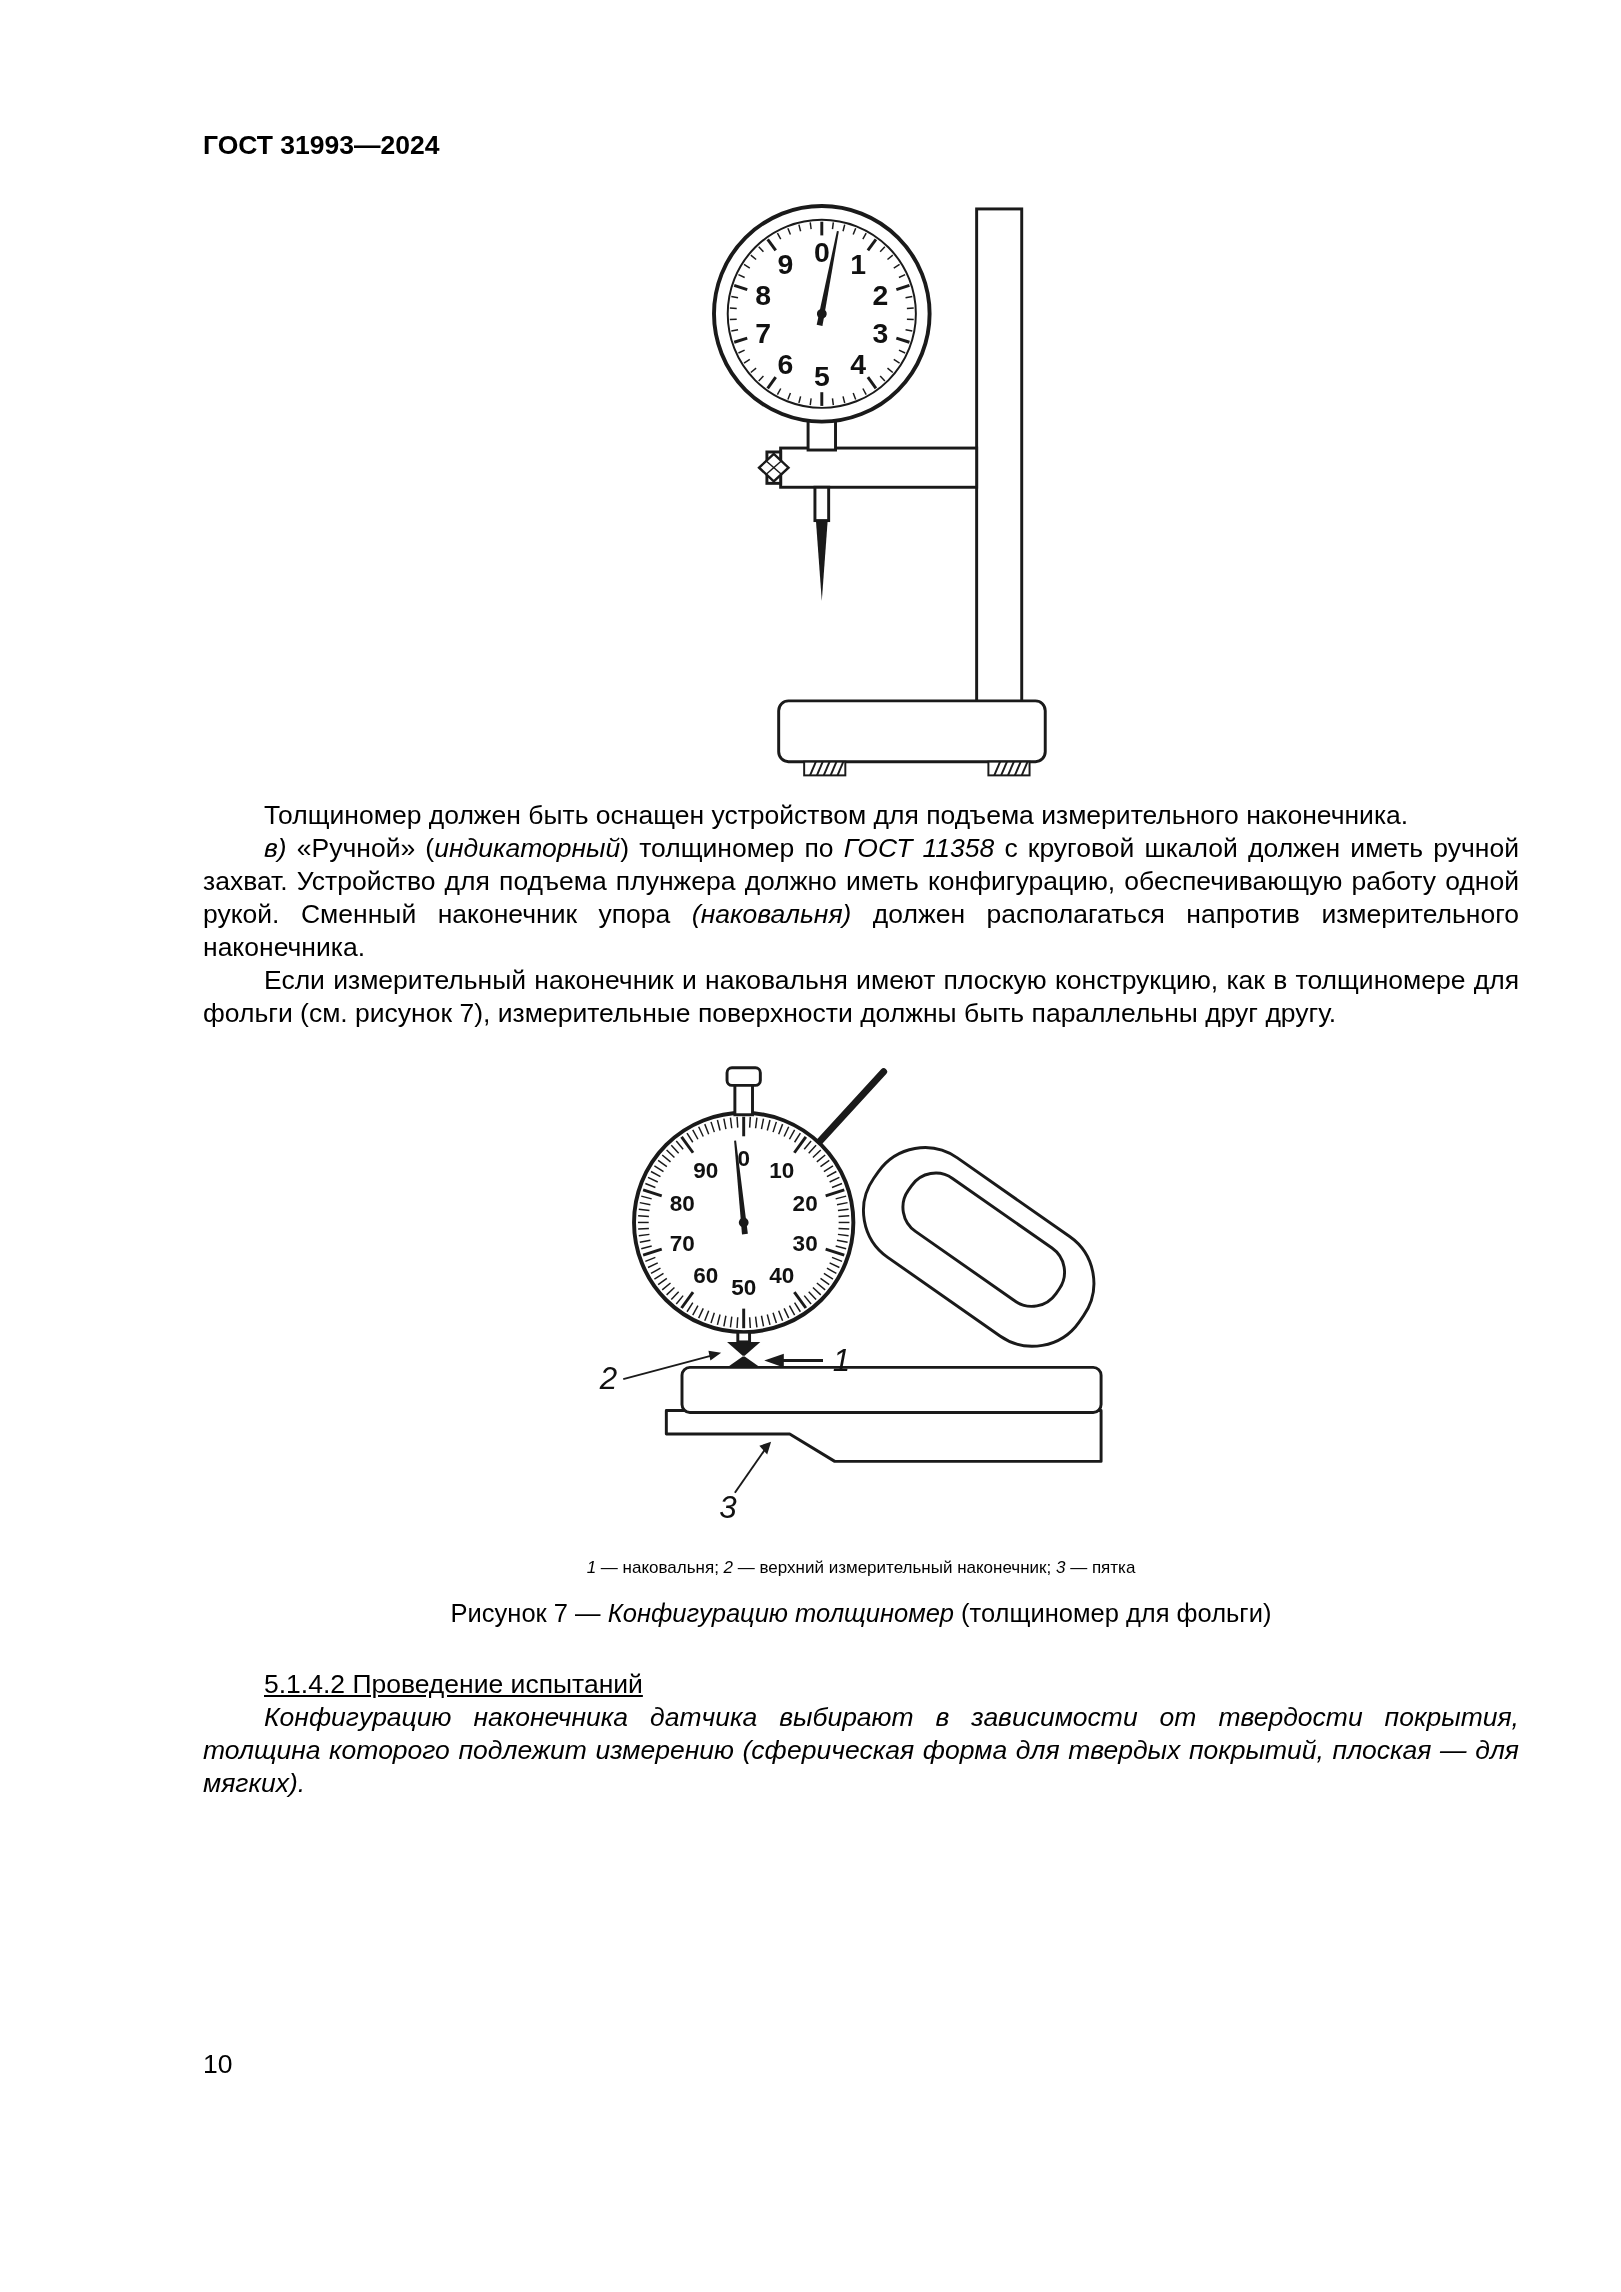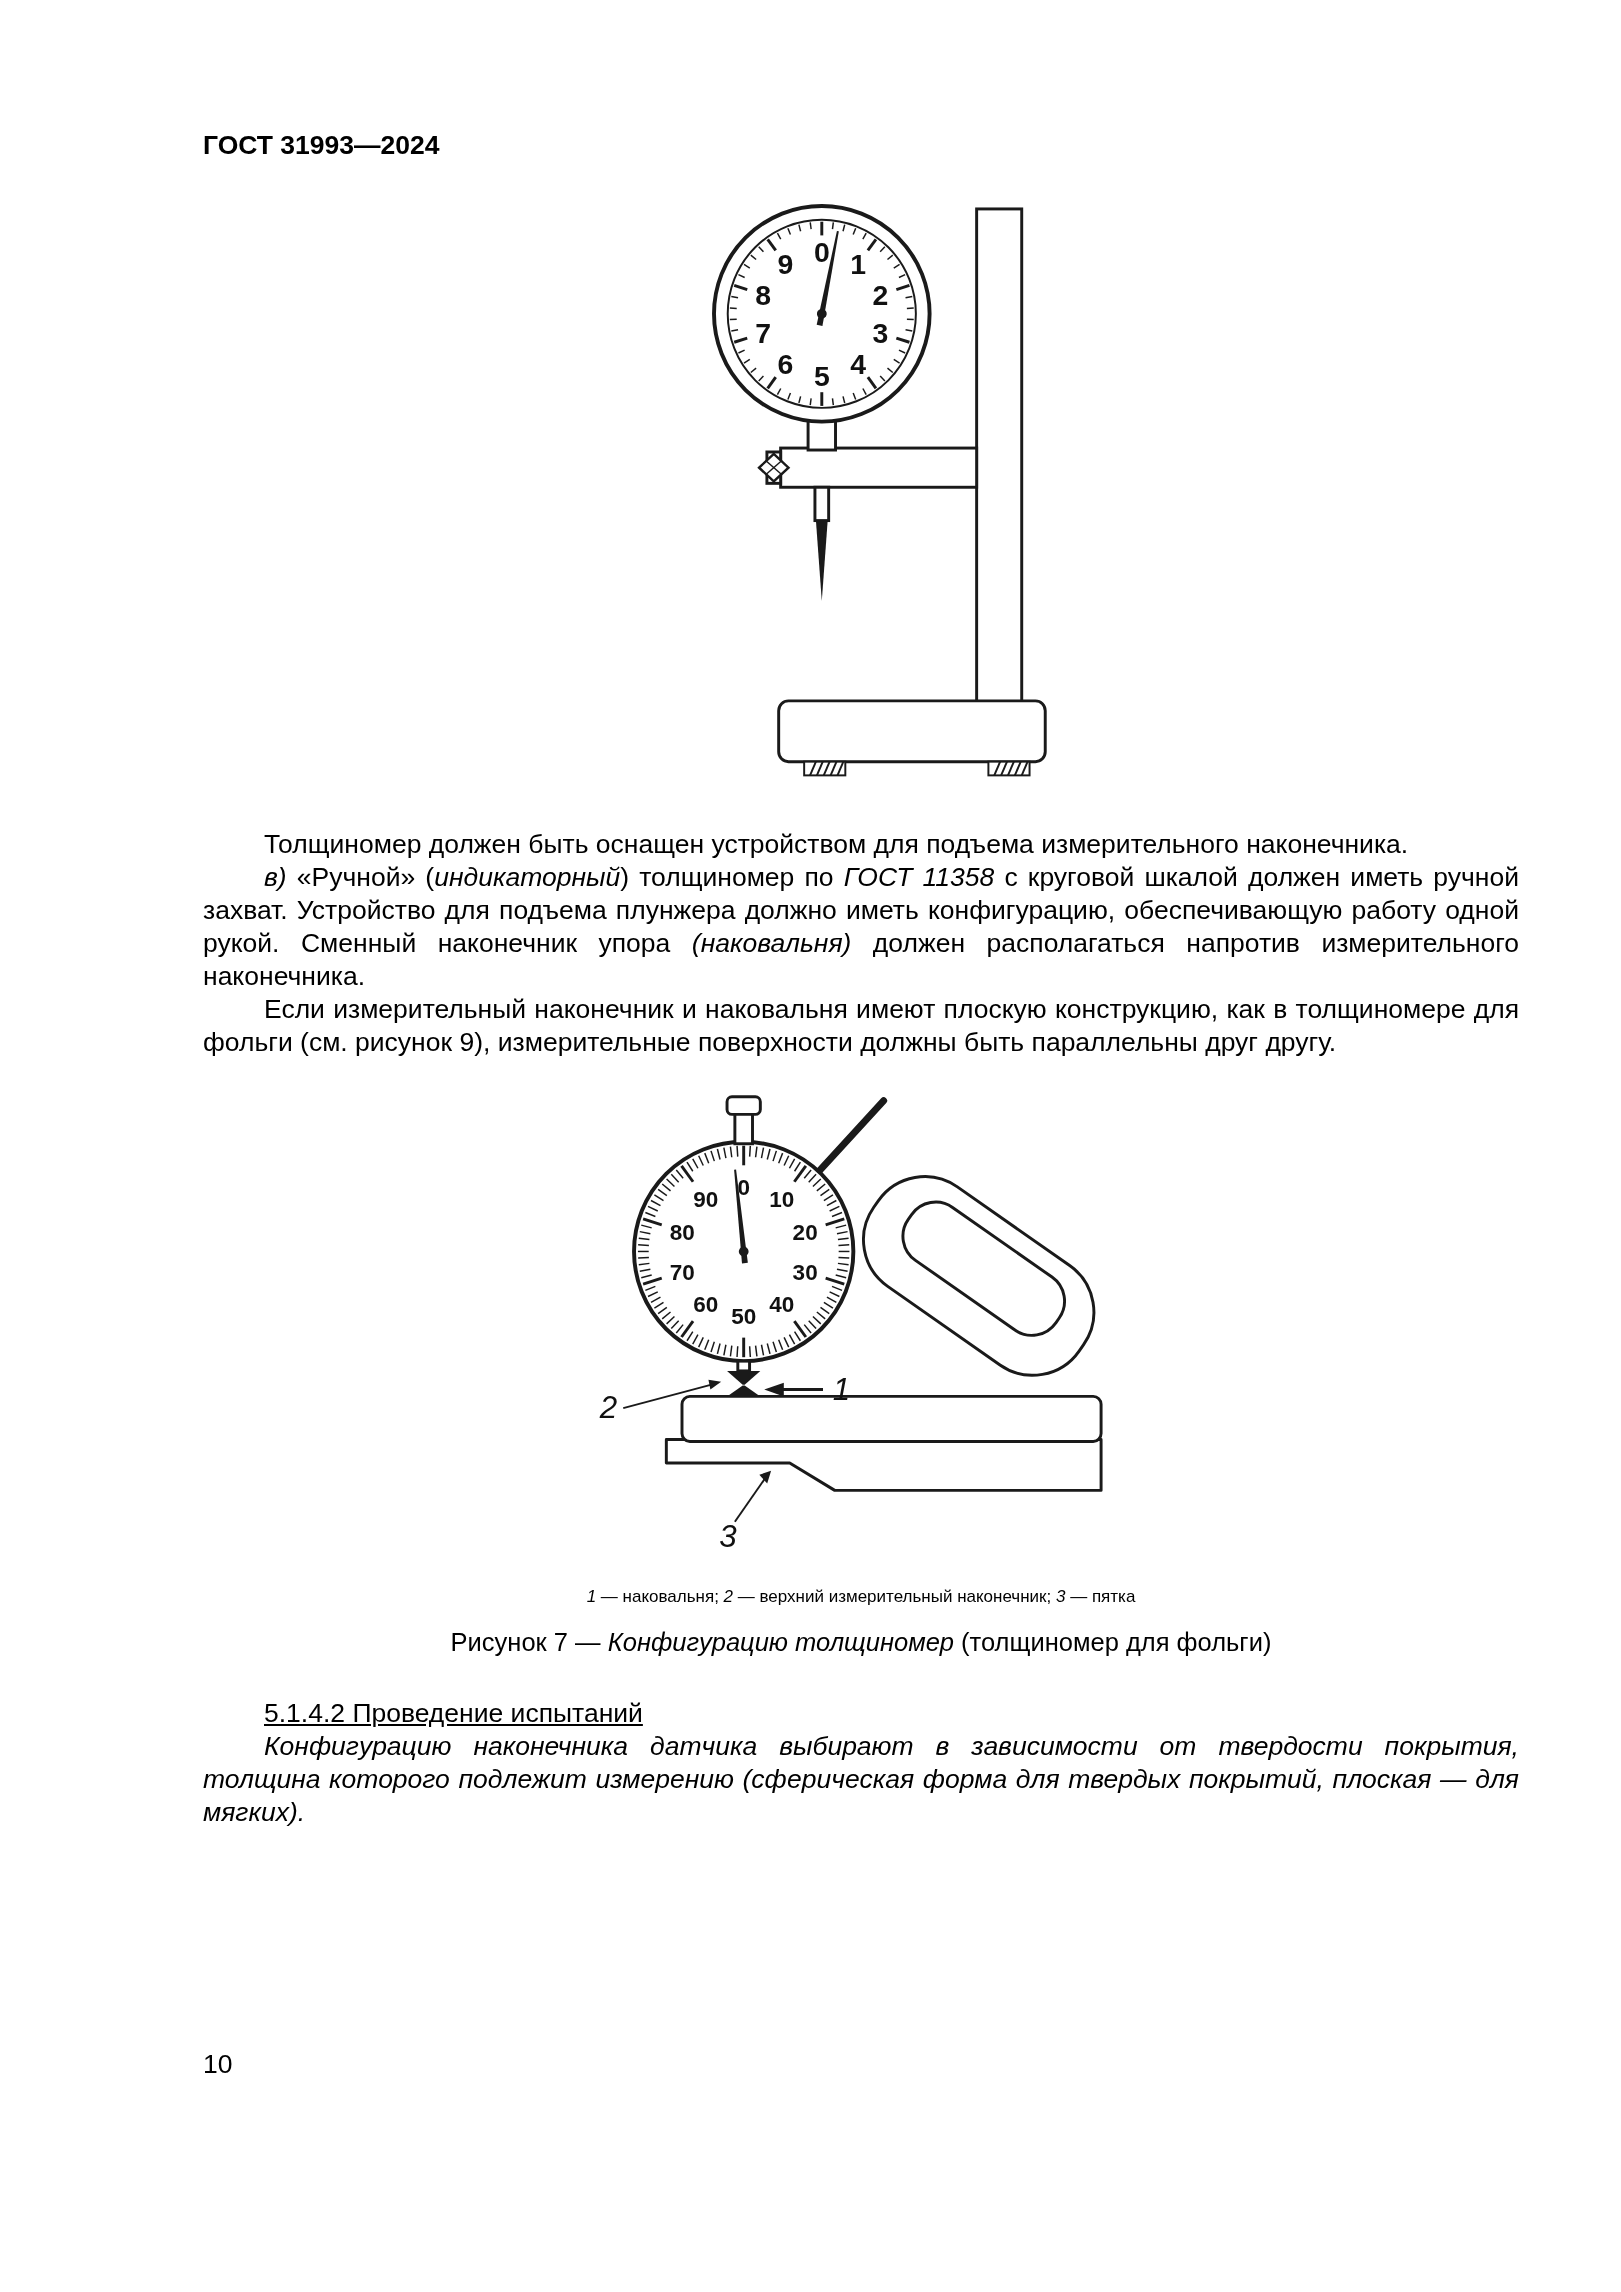--- a/index.html
+++ b/index.html
@@ -16,21 +16,21 @@
   }
   .doc-header { font-weight:bold; line-height:33px; }
   .figure { text-align:center; }
   .fig6 { margin-top:39px; }
   .fig7 { margin-top:25.5px; }
   .fig6 svg, .fig7 svg { display:inline-block; vertical-align:top; }
   .fig7 svg { margin-left:-29px; }
   .caption { text-align:center; font-size:25.5px; line-height:31px; margin-top:25.5px; }
   .legend  { text-align:center; font-size:17px; line-height:29px; margin-top:27.4px; }
   .cap7 { margin-top:15.7px; }
-  .body-text { margin-top:29px; }
+  .body-text { }
   p.para {
     margin:0;
     text-align:justify;
     text-indent:61px;
     line-height:33px;
   }
   p.sect-head { margin-top:39px;text-decoration:underline; }
   .it { font-style:italic; }
   .page-num { position:absolute; left:203px; top:2049px; font-size:26.5px; }
   svg text { font-family:"Liberation Sans", sans-serif; }
@@ -151,21 +151,21 @@
           <circle cx="0" cy="0" r="5" fill="#1a1a1a" stroke="none"></circle>
         </g>
       </g>
     </svg>
   </div>
 
 
   <div class="body-text">
     <p class="para">Толщиномер должен быть оснащен устройством для подъема измерительного наконечника.</p>
     <p class="para"><span class="it">в)</span><span> «Ручной» (</span><span class="it">индикаторный</span><span>) толщиномер по </span><span class="it">ГОСТ 11358</span><span> с круговой шкалой должен иметь ручной захват. Устройство для подъема плунжера должно иметь конфигурацию, обеспечивающую работу одной рукой. Сменный наконечник упора </span><span class="it">(наковальня)</span><span> должен располагаться напротив измерительного наконечника.</span></p>
-    <p class="para">Если измерительный наконечник и наковальня имеют плоскую конструкцию, как в толщиномере для фольги (см. рисунок 9), измерительные поверхности должны быть параллельны друг другу.</p>
+    <p class="para">Если измерительный наконечник и наковальня имеют плоскую конструкцию, как в толщиномере для фольги (см. рисунок 7), измерительные поверхности должны быть параллельны друг другу.</p>
   </div>
 
   <div class="figure fig7">
     <svg width="549" height="470" viewBox="0 0 560 480" style="font-size:27px">
       <g stroke="#1a1a1a" fill="#ffffff" stroke-width="3">
 
         <path d="M 96 362 L 540 362 L 540 414 L 268 414 L 222 386 L 96 386 Z" stroke-linejoin="round"></path>
 
         <rect x="112" y="318" width="428" height="46" rx="8"></rect>
 

